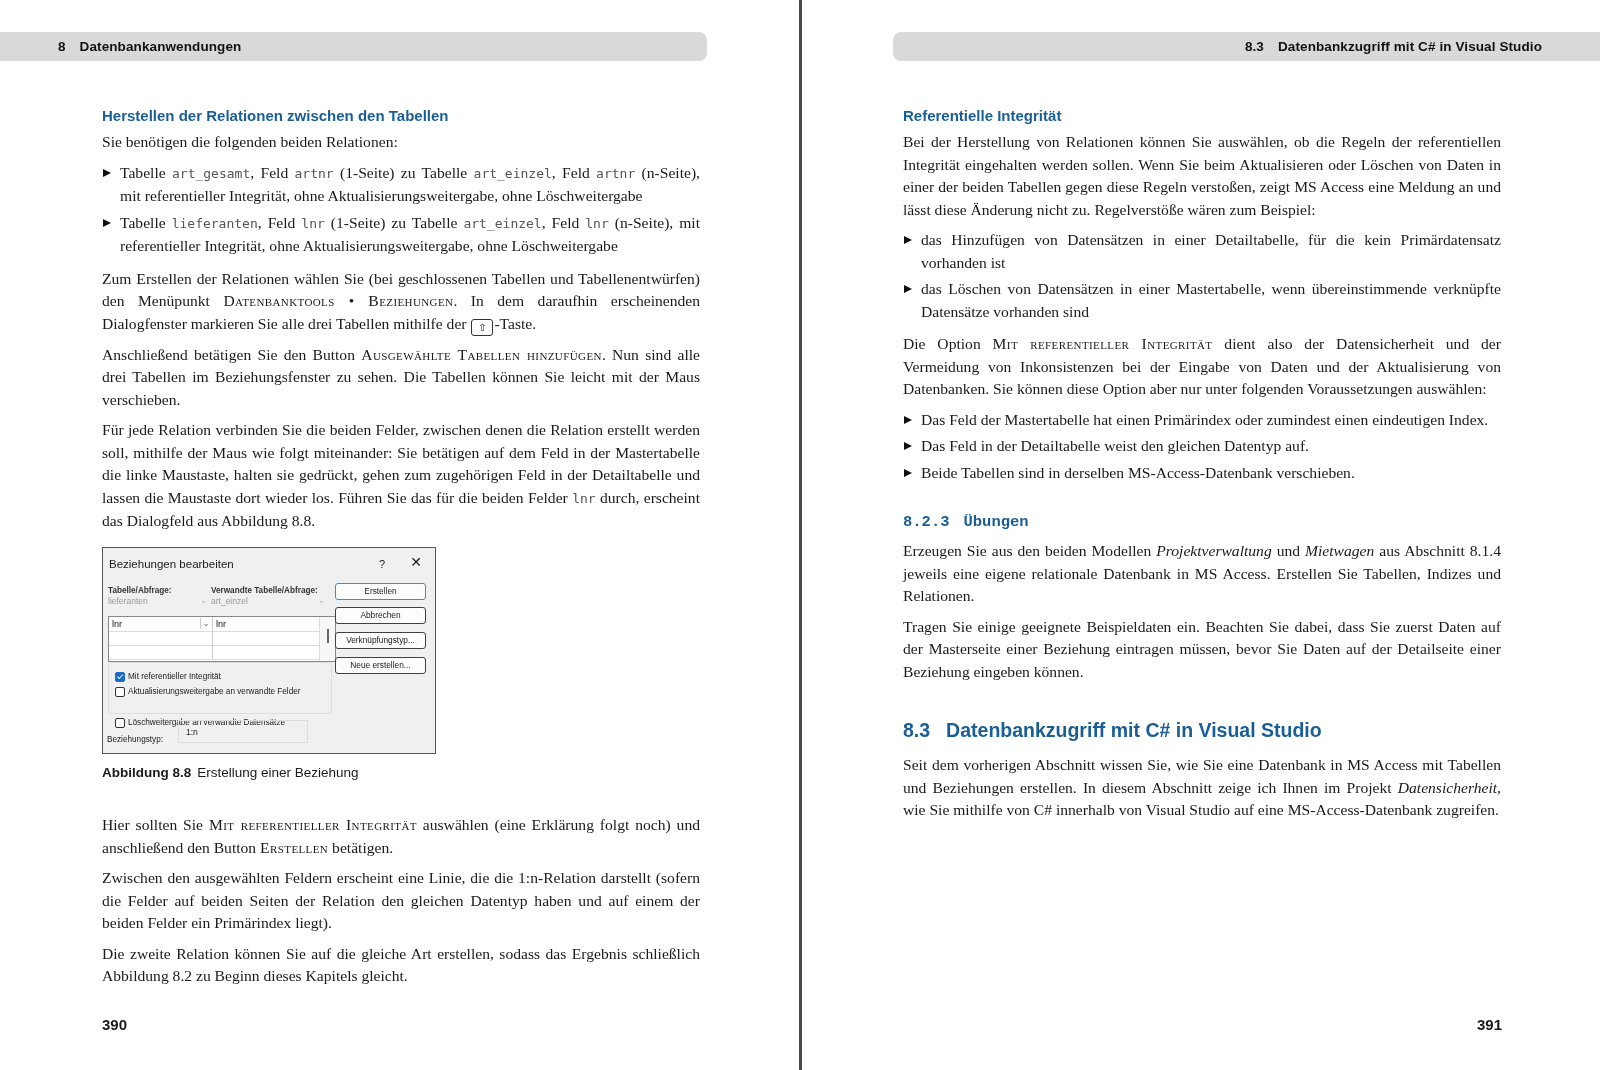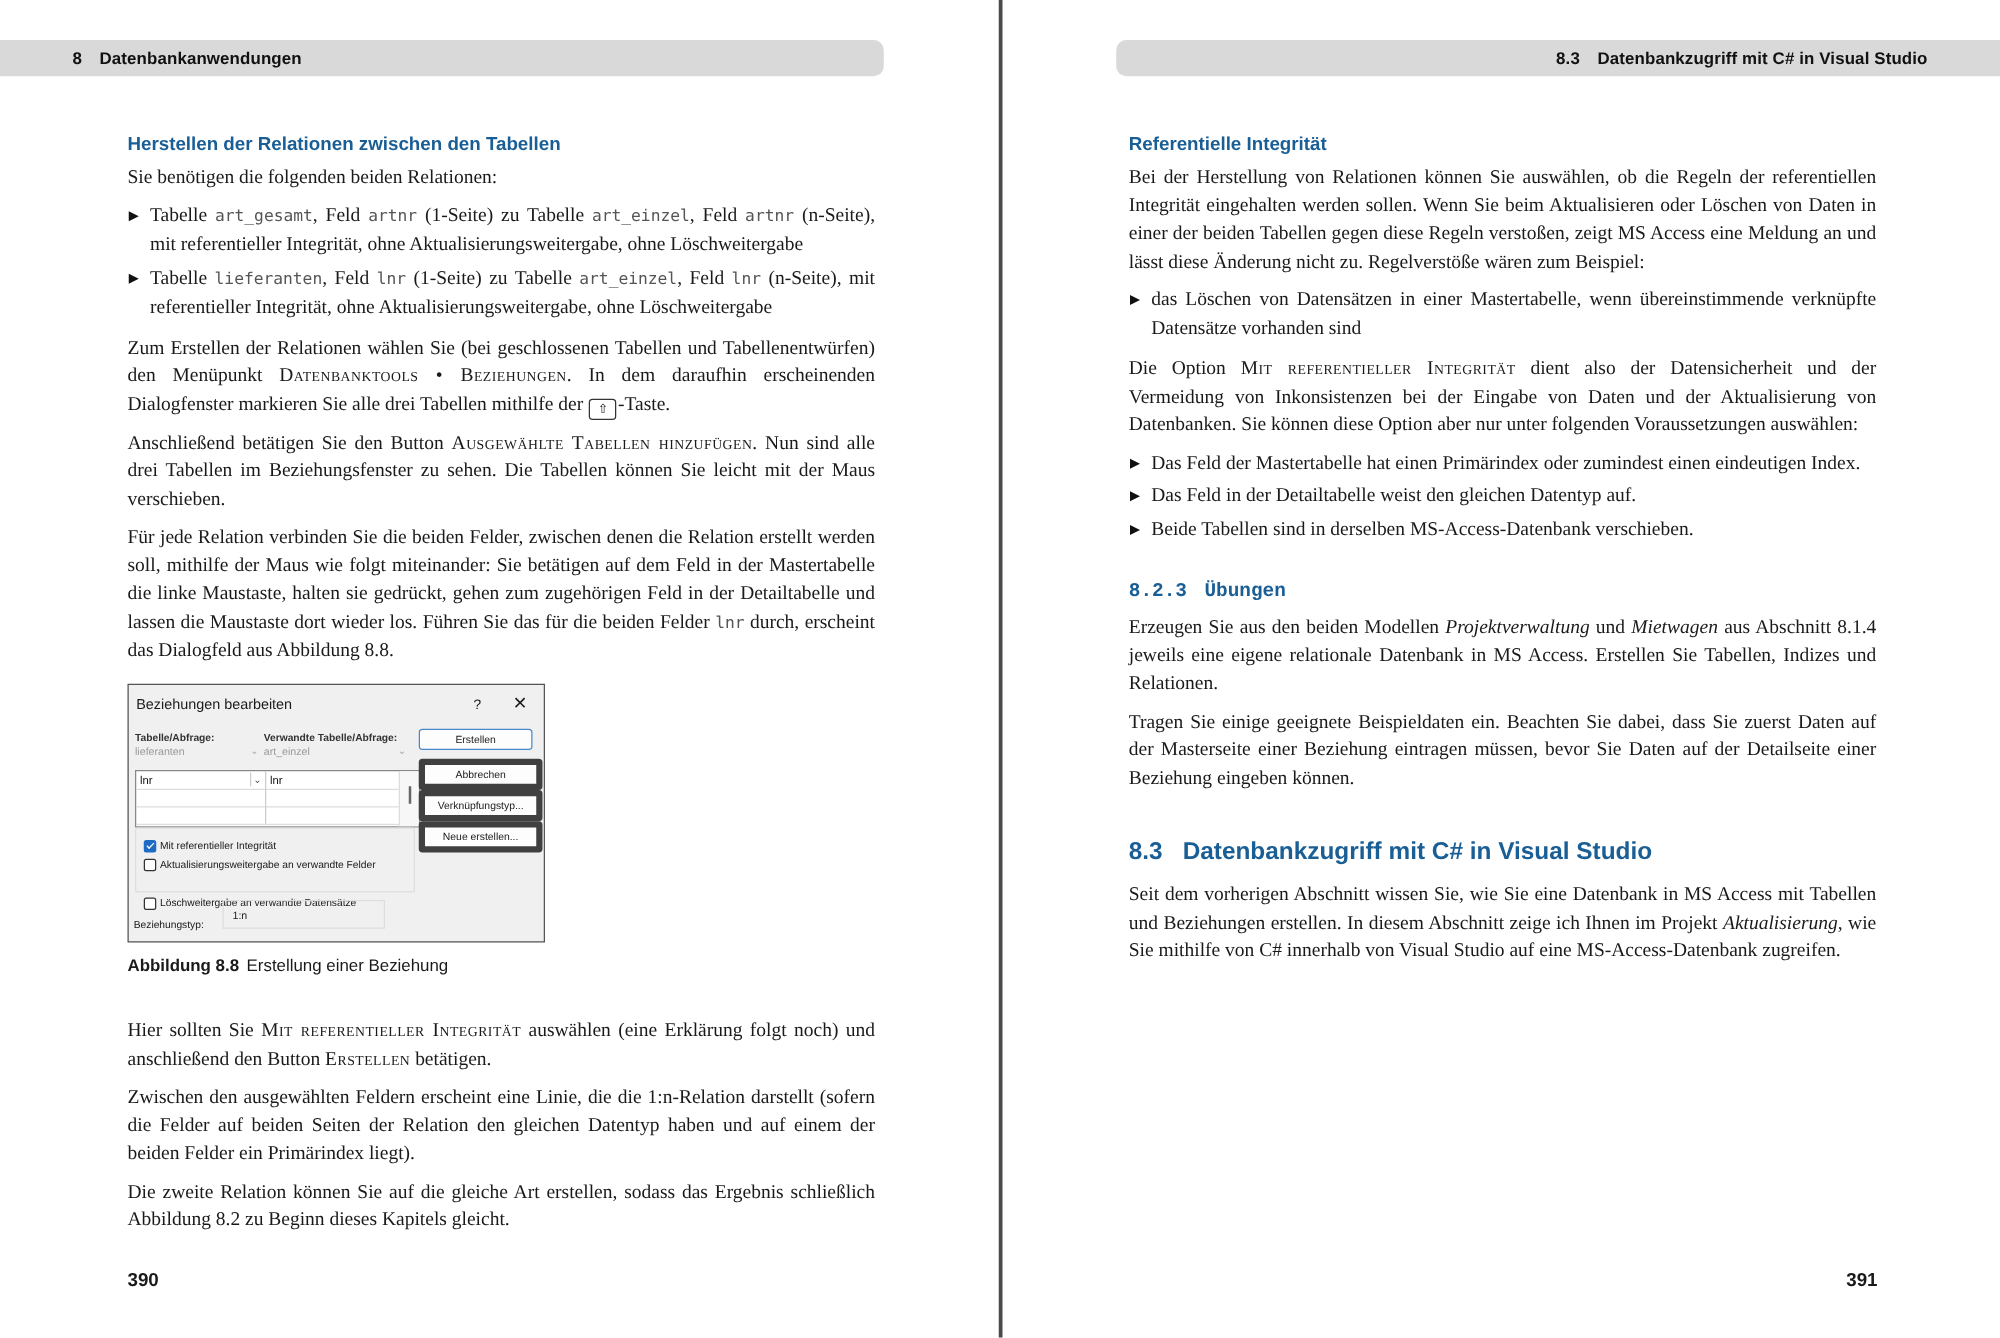--- a/index.html
+++ b/index.html
@@ -70,21 +70,21 @@
   .grid .c2 { position: absolute; left: 104px; width: 106px; height: 100%; padding-left: 3px; box-sizing: border-box; font-size: 9px; line-height: 14px; color: #111; }
   .grid .dd { position: absolute; right: 2px; top: 1px; width: 10px; height: 11px; border-left: 1px solid #ccc; font-size: 8px; text-align: center; line-height: 11px; color: #555; }
   .grid .sb { position: absolute; right: 0; top: 0; width: 15px; height: 100%; background: #f7f7f7; border-left: 1px solid #ddd; }
   .grid .sb .thumb { position: absolute; left: 7px; top: 12px; width: 1.5px; height: 14px; background: #666; }
   .opts { position: absolute; left: 5px; top: 114px; width: 222px; height: 50px; border: 1px solid #ddd; border-radius: 2px; }
   .opt { position: absolute; left: 6px; font-size: 8.2px; display: flex; align-items: center; }
   .cb { width: 8px; height: 8px; border: 1px solid #333; border-radius: 2px; margin-right: 3px; background: #fff; display: inline-block; position: relative; }
   .cb.on { background: #1e6bc6; border-color: #1e6bc6; }
   .cb.on::after { content: ""; position: absolute; left: 2.5px; top: 0.5px; width: 2px; height: 4.5px; border: solid #fff; border-width: 0 1.2px 1.2px 0; transform: rotate(45deg); }
   .btn {
-    position: absolute; left: 232px; width: 89px; height: 15px; background: #fdfdfd; border: 5px solid #404040; border-radius: 3px;
+    position: absolute; left: 232px; width: 89px; height: 15px; background: #fdfdfd; border: 1px solid #404040; border-radius: 3px;
     font-size: 8.3px; text-align: center; line-height: 15px; cursor: pointer;
   }
   .btn.primary { border: 1px solid #4a89c8; }
   .bt-lbl { position: absolute; left: 4px; top: 181px; font-size: 8.2px; }
   .bt-val { position: absolute; left: 75px; top: 172px; width: 130px; height: 23px; border: 1px solid #ddd; font-size: 8.5px; line-height: 23px; padding-left: 7px; box-sizing: border-box; }
   .caption { font-family: "Liberation Sans", "DejaVu Sans", sans-serif; font-size: 13.5px; margin: 0 0 30px 0; }
   .caption b { margin-right: 6px; }
 </style>
 </head>
 <body>
@@ -169,27 +169,28 @@
   <p><span>Hier sollten Sie </span><span class="sc">Mit referentieller Integrität</span><span> auswählen (eine Erklärung folgt noch) und anschließend den Button </span><span class="sc">Erstellen</span><span> betätigen.</span></p>
   <p>Zwischen den ausgewählten Feldern erscheint eine Linie, die die 1:n-Relation darstellt (sofern die Felder auf beiden Seiten der Relation den gleichen Datentyp haben und auf einem der beiden Felder ein Primärindex liegt).</p>
   <p>Die zweite Relation können Sie auf die gleiche Art erstellen, sodass das Ergebnis schließlich Abbildung 8.2 zu Beginn dieses Kapitels gleicht.</p>
 </div>
 <div class="page-num pn-left">390</div>
 
 <div class="page page-right">
   <h3 class="h-sub">Referentielle Integrität</h3>
   <p>Bei der Herstellung von Relationen können Sie auswählen, ob die Regeln der referentiellen Integrität eingehalten werden sollen. Wenn Sie beim Aktualisieren oder Löschen von Daten in einer der beiden Tabellen gegen diese Regeln verstoßen, zeigt MS Access eine Meldung an und lässt diese Änderung nicht zu. Regelverstöße wären zum Beispiel:</p>
   <ul class="bul">
+    <li>das Hinzufügen von Datensätzen in einer Detailtabelle, für die kein Primärdatensatz vorhanden ist</li>
     <li>das Löschen von Datensätzen in einer Mastertabelle, wenn übereinstimmende verknüpfte Datensätze vorhanden sind</li>
   </ul>
   <p><span>Die Option </span><span class="sc">Mit referentieller Integrität</span><span> dient also der Datensicherheit und der Vermeidung von Inkonsistenzen bei der Eingabe von Daten und der Aktualisierung von Datenbanken. Sie können diese Option aber nur unter folgenden Voraussetzungen auswählen:</span></p>
   <ul class="bul">
     <li>Das Feld der Mastertabelle hat einen Primärindex oder zumindest einen eindeutigen Index.</li>
     <li>Das Feld in der Detailtabelle weist den gleichen Datentyp auf.</li>
     <li>Beide Tabellen sind in derselben MS-Access-Datenbank verschieben.</li>
   </ul>
   <h3 class="h-sec" style="margin-top:26px;"><span class="num">8.2.3</span><span>Übungen</span></h3>
   <p><span>Erzeugen Sie aus den beiden Modellen </span><i>Projektverwaltung</i><span> und </span><i>Mietwagen</i><span> aus Abschnitt 8.1.4 jeweils eine eigene relationale Datenbank in MS Access. Erstellen Sie Tabellen, Indizes und Relationen.</span></p>
   <p>Tragen Sie einige geeignete Beispieldaten ein. Beachten Sie dabei, dass Sie zuerst Daten auf der Masterseite einer Beziehung eintragen müssen, bevor Sie Daten auf der Detailseite einer Beziehung eingeben können.</p>
   <h2 class="h-chap" style="margin-top:32px;"><span class="num">8.3</span><span>Datenbankzugriff mit C# in Visual Studio</span></h2>
-  <p><span>Seit dem vorherigen Abschnitt wissen Sie, wie Sie eine Datenbank in MS Access mit Tabellen und Beziehungen erstellen. In diesem Abschnitt zeige ich Ihnen im Projekt </span><i>Aktualisierung</i><span>, wie Sie mithilfe von C# innerhalb von Visual Studio auf eine MS-Access-Datenbank zugreifen.</span></p>
+  <p><span>Seit dem vorherigen Abschnitt wissen Sie, wie Sie eine Datenbank in MS Access mit Tabellen und Beziehungen erstellen. In diesem Abschnitt zeige ich Ihnen im Projekt </span><i>Datensicherheit</i><span>, wie Sie mithilfe von C# innerhalb von Visual Studio auf eine MS-Access-Datenbank zugreifen.</span></p>
 </div>
 <div class="page-num pn-right">391</div>
 
 </body></html>

